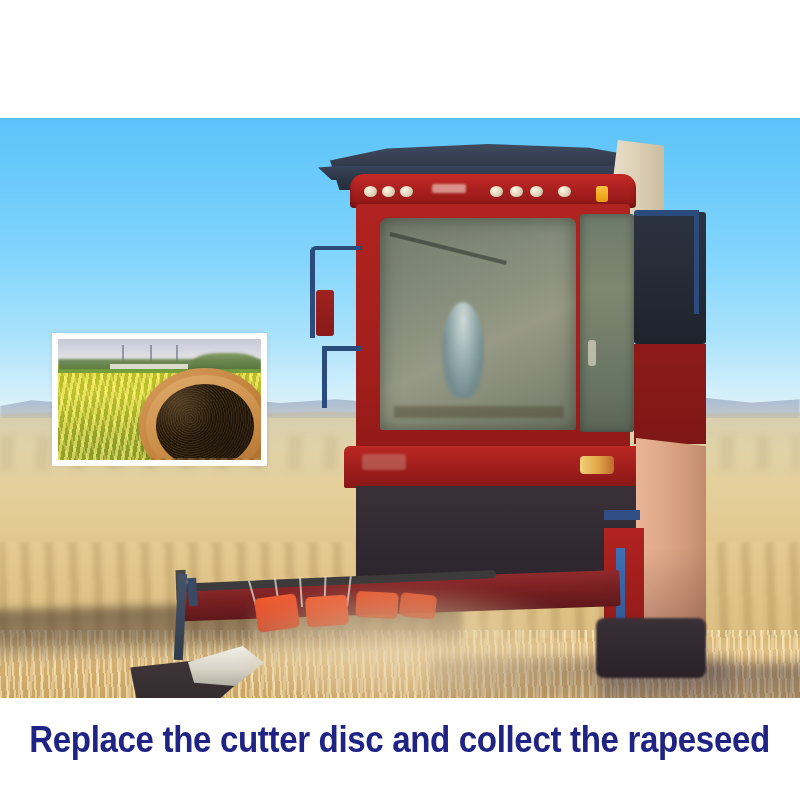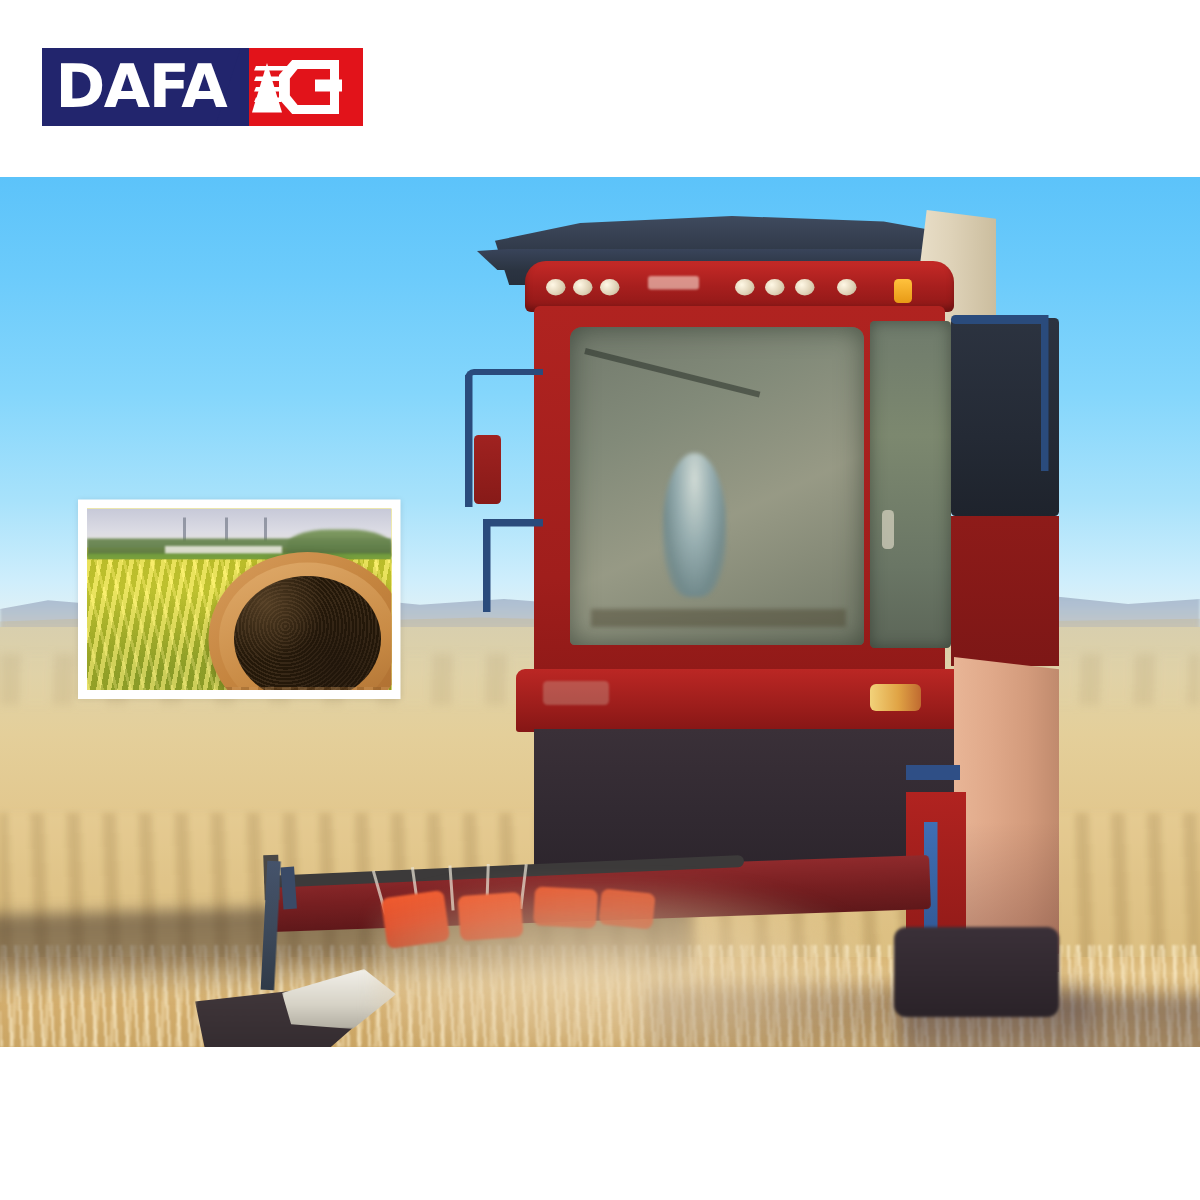--- a/index.html
+++ b/index.html
@@ -795,40 +795,20 @@
     white-space: nowrap;
     transform: scaleX(0.92);
     transform-origin: center top;
   }
 </style>
 </head>
 <body>
 
 <div id="page">
 
-  <div id="header">
-    <div id="logo">
-      <div class="logo-left">
-        <span class="logo-word">DAFA</span>
-      </div>
-      <div class="logo-right">
-        <div class="gmark">
-          <div class="ghex"></div>
-          <div class="ginner"></div>
-          <div class="gnotch"></div>
-          <div class="aleg"></div>
-          <div class="stripe s1"></div>
-          <div class="stripe s2"></div>
-          <div class="stripe s3"></div>
-          <div class="stripe s4"></div>
-          <div class="stripe s5"></div>
-        </div>
-      </div>
-    </div>
-  </div>
 
   <div id="photo">
 
     <div class="sky"></div>
     <div class="mountains"></div>
     <div class="mountains2"></div>
 
     <div class="field-far"></div>
     <div class="field-mid"></div>
     <div class="field-near"></div>
@@ -925,14 +905,17 @@
         <div class="bowl">
           <div class="bowl-rim"></div>
           <div class="bowl-seeds"></div>
           <div class="bowl-slats"></div>
         </div>
       </div>
     </div>
 
   </div>
 
+  <div id="caption">
+    <div id="caption-text">Replace the cutter disc and collect the rapeseed</div>
+  </div>
 
 </div>
 
 </body></html>

